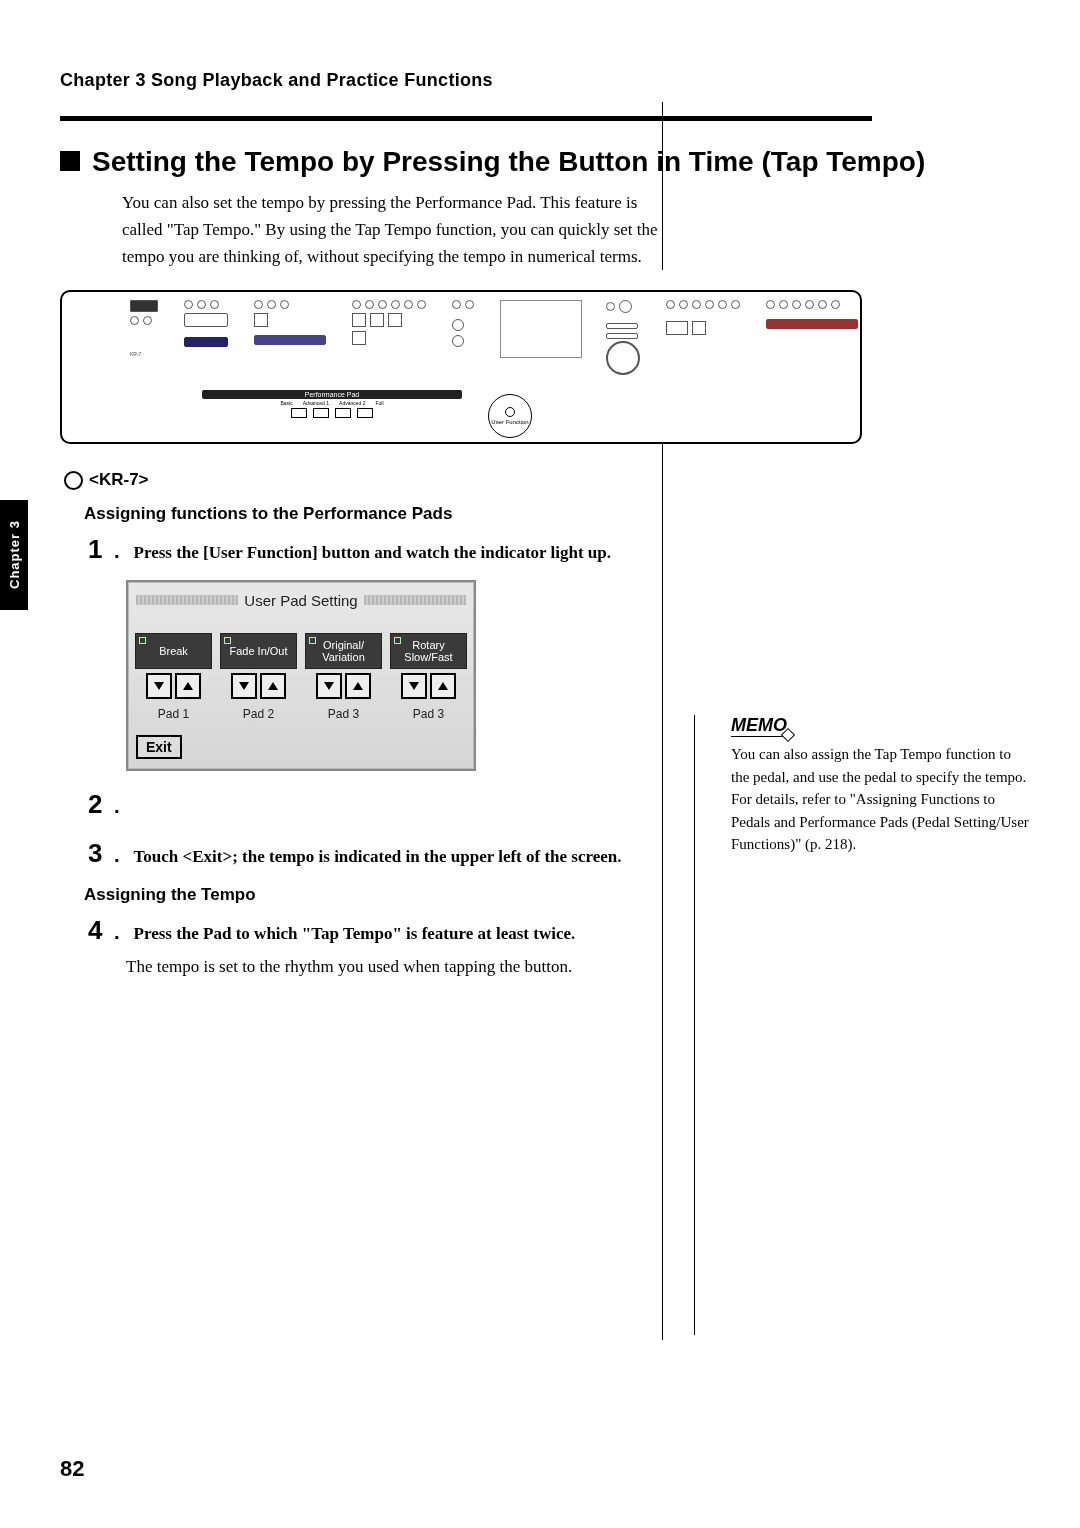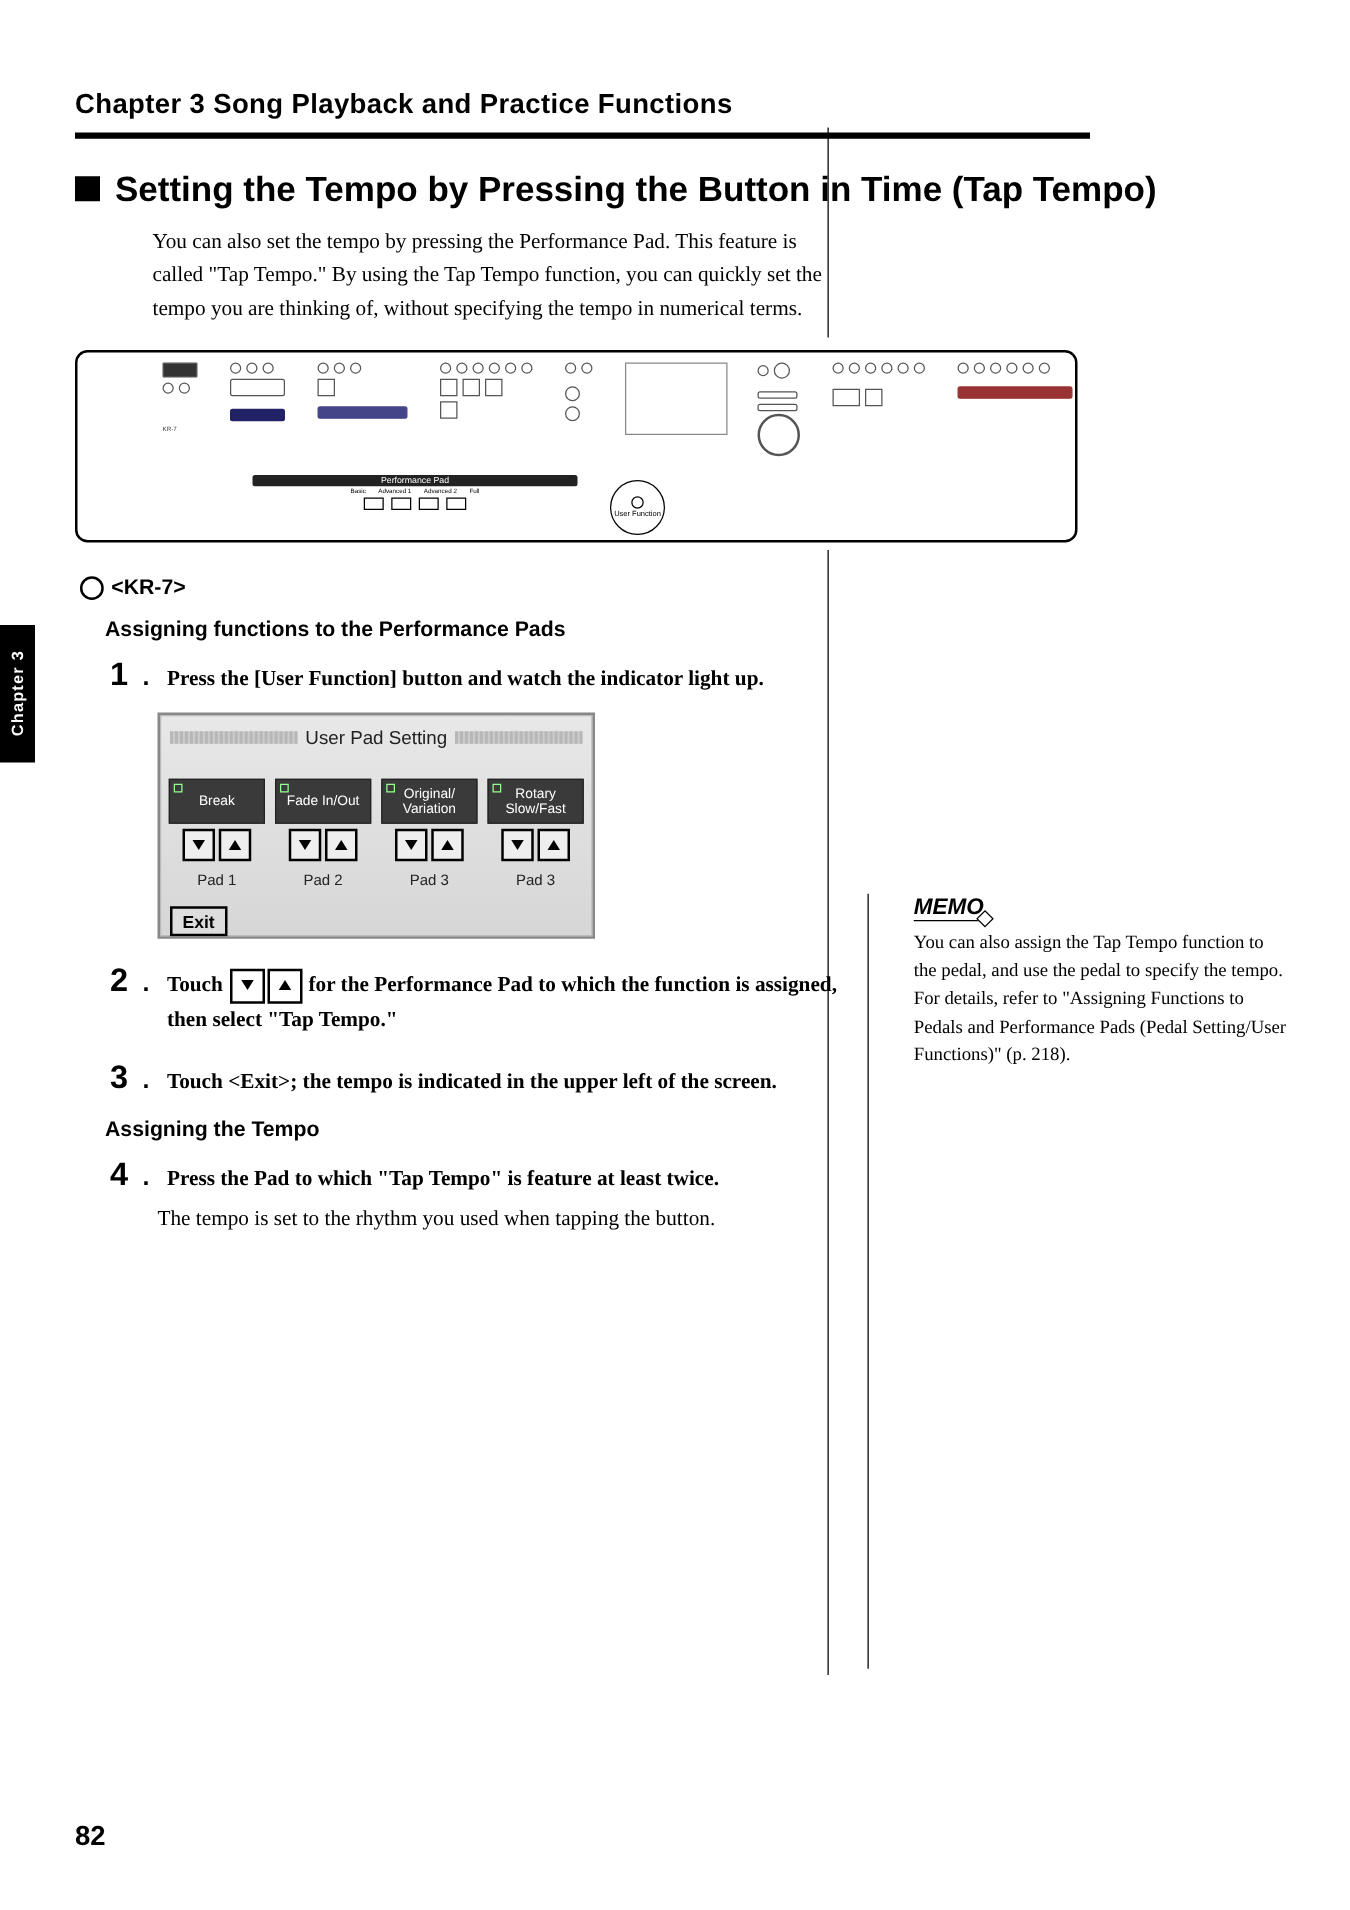--- a/index.html
+++ b/index.html
@@ -1,18 +1,18 @@
 <!DOCTYPE html>
 <html><head>
 <meta charset="utf-8">
 <style>
   @page { size: 1080px 1528px; margin: 0; }
   html, body { margin: 0; padding: 0; width: 1080px; height: 1528px; background: #fff; font-family: Georgia, 'Times New Roman', serif; color: #000; }
   .page { position: relative; width: 1080px; height: 1528px; box-sizing: border-box; padding: 70px 60px 40px 60px; }
-  .chapter-head { font-family: Arial, Helvetica, sans-serif; font-weight: bold; font-size: 22px; letter-spacing: 0.3px; margin-bottom: 10px; }
+  .chapter-head { font-family: Arial, Helvetica, sans-serif; font-weight: bold; font-size: 18px; letter-spacing: 0.3px; margin-bottom: 25px; }
   .thick-rule { border: none; border-top: 5px solid #000; margin: 4px 0 24px 0; width: 812px; }
   .sec-title-wrap { display: flex; align-items: flex-start; margin-bottom: 10px; }
   .blk-sq { width: 20px; height: 20px; background: #000; margin-top: 6px; margin-right: 12px; flex: 0 0 auto; }
   .sec-title { font-family: Arial, Helvetica, sans-serif; font-weight: bold; font-size: 28px; line-height: 1.2; }
   .intro-col { width: 540px; margin-left: 62px; border-right: 1px solid #000; padding-right: 20px; }
   .intro { font-size: 17px; line-height: 1.6; }
   .panel-box { border: 2px solid #000; border-radius: 10px; width: 798px; height: 150px; margin: 20px 0 6px 0; position: relative; background: #fff; overflow: hidden; }
   .panel-inner { position:absolute; inset:8px; display:flex; gap:26px; align-items:flex-start; }
   .pcluster { display:flex; flex-direction:column; gap:4px; }
   .prow { display:flex; gap:4px; align-items:center; }
@@ -33,21 +33,21 @@
   .sub-h { font-family: Arial, Helvetica, sans-serif; font-weight: bold; font-size: 17px; margin: 14px 0 10px 24px; }
   .step { display: flex; align-items: baseline; gap: 10px; margin-left: 28px; margin-bottom: 6px; max-width: 590px;}
   .step-num { font-family: Arial, Helvetica, sans-serif; font-weight: bold; font-size: 26px; min-width: 22px; }
   .step-dot { font-family: Arial, Helvetica, sans-serif; font-weight: bold; font-size: 20px; margin-left: -6px; margin-right: 4px;}
   .step-text { font-weight: bold; font-size: 17px; line-height: 1.5; }
   .step-text-plain { font-weight: normal; font-size: 17px; line-height:1.6; margin-left:66px; max-width:560px; margin-bottom:10px;}
   .inline-icon { display:inline-block; width:24px; height:24px; border:2px solid #000; vertical-align:middle; position:relative; margin:0 1px; }
   .inline-icon::after { content:''; position:absolute; left:50%; width:0; height:0; border-left:5px solid transparent; border-right:5px solid transparent; transform:translateX(-50%); }
   .inline-icon.down::after { top:7px; border-top:8px solid #000; }
   .inline-icon.up::after   { top:7px; border-bottom:8px solid #000; }
-  .lcd { width: 330px; border: 2px solid #888; background: linear-gradient(#e8e8e8,#d6d6d6); margin: 14px 0 18px 66px; padding: 10px 8px 0 8px; font-family: Arial, Helvetica, sans-serif; box-shadow: inset 0 0 0 1px #bbb; }
+  .lcd { width: 330px; border: 2px solid #888; background: linear-gradient(#e8e8e8,#d6d6d6); margin: 14px 0 18px 66px; padding: 10px 8px 10px 8px; font-family: Arial, Helvetica, sans-serif; box-shadow: inset 0 0 0 1px #bbb; }
   .lcd-title-row { display:flex; align-items:center; justify-content:center; gap:6px; margin-bottom:24px; }
   .lcd-title { font-size:15px; color:#222; }
   .lcd-title-deco { flex:1; height:10px; background: repeating-linear-gradient(90deg,#999 0 2px, transparent 2px 4px), linear-gradient(#bbb,#bbb); opacity:.6;}
   .pad-row { display:flex; gap:10px; justify-content:space-between; }
   .pad-col { flex:1; display:flex; flex-direction:column; align-items:center; gap:4px; }
   .pad-cell { width:100%; height:34px; background:#3a3a3a; color:#fff; font-size:11px; display:flex; align-items:center; justify-content:center; text-align:center; border:1px solid #222; position:relative; line-height:1.1; }
   .pad-cell::before { content:''; position:absolute; left:3px; top:3px; width:5px; height:5px; border:1px solid #9f9; }
   .arrow-pair { display:flex; gap:3px; }
   .arrow-btn { width:22px; height:22px; border:2px solid #000; background:#eee; display:flex; align-items:center; justify-content:center; }
   .arrow-btn span { width:0;height:0;border-left:5px solid transparent;border-right:5px solid transparent; }
@@ -291,25 +291,20 @@
         </div>
         <div class="pad-label">Pad 3</div>
       </div>
     </div>
     <div class="exit-btn">Exit</div>
   </div>
 
   <div class="step">
     <span class="step-num">2</span>
       <span class="step-dot">.</span>
-    <span class="step-text">
-      <span>Touch </span>
-      <span class="inline-icon down"></span><span class="inline-icon up"></span>
-      <span> for the Performance Pad to which the function is assigned, then select "Tap Tempo."</span>
-    </span>
   </div>
 
   <div class="step" style="margin-top:18px;">
     <span class="step-num">3</span>
       <span class="step-dot">.</span>
     <span class="step-text">Touch &lt;Exit&gt;; the tempo is indicated in the upper left of the screen.</span>
   </div>
 
   <div class="sub-h" style="margin-top:16px;">Assigning the Tempo</div>
 

